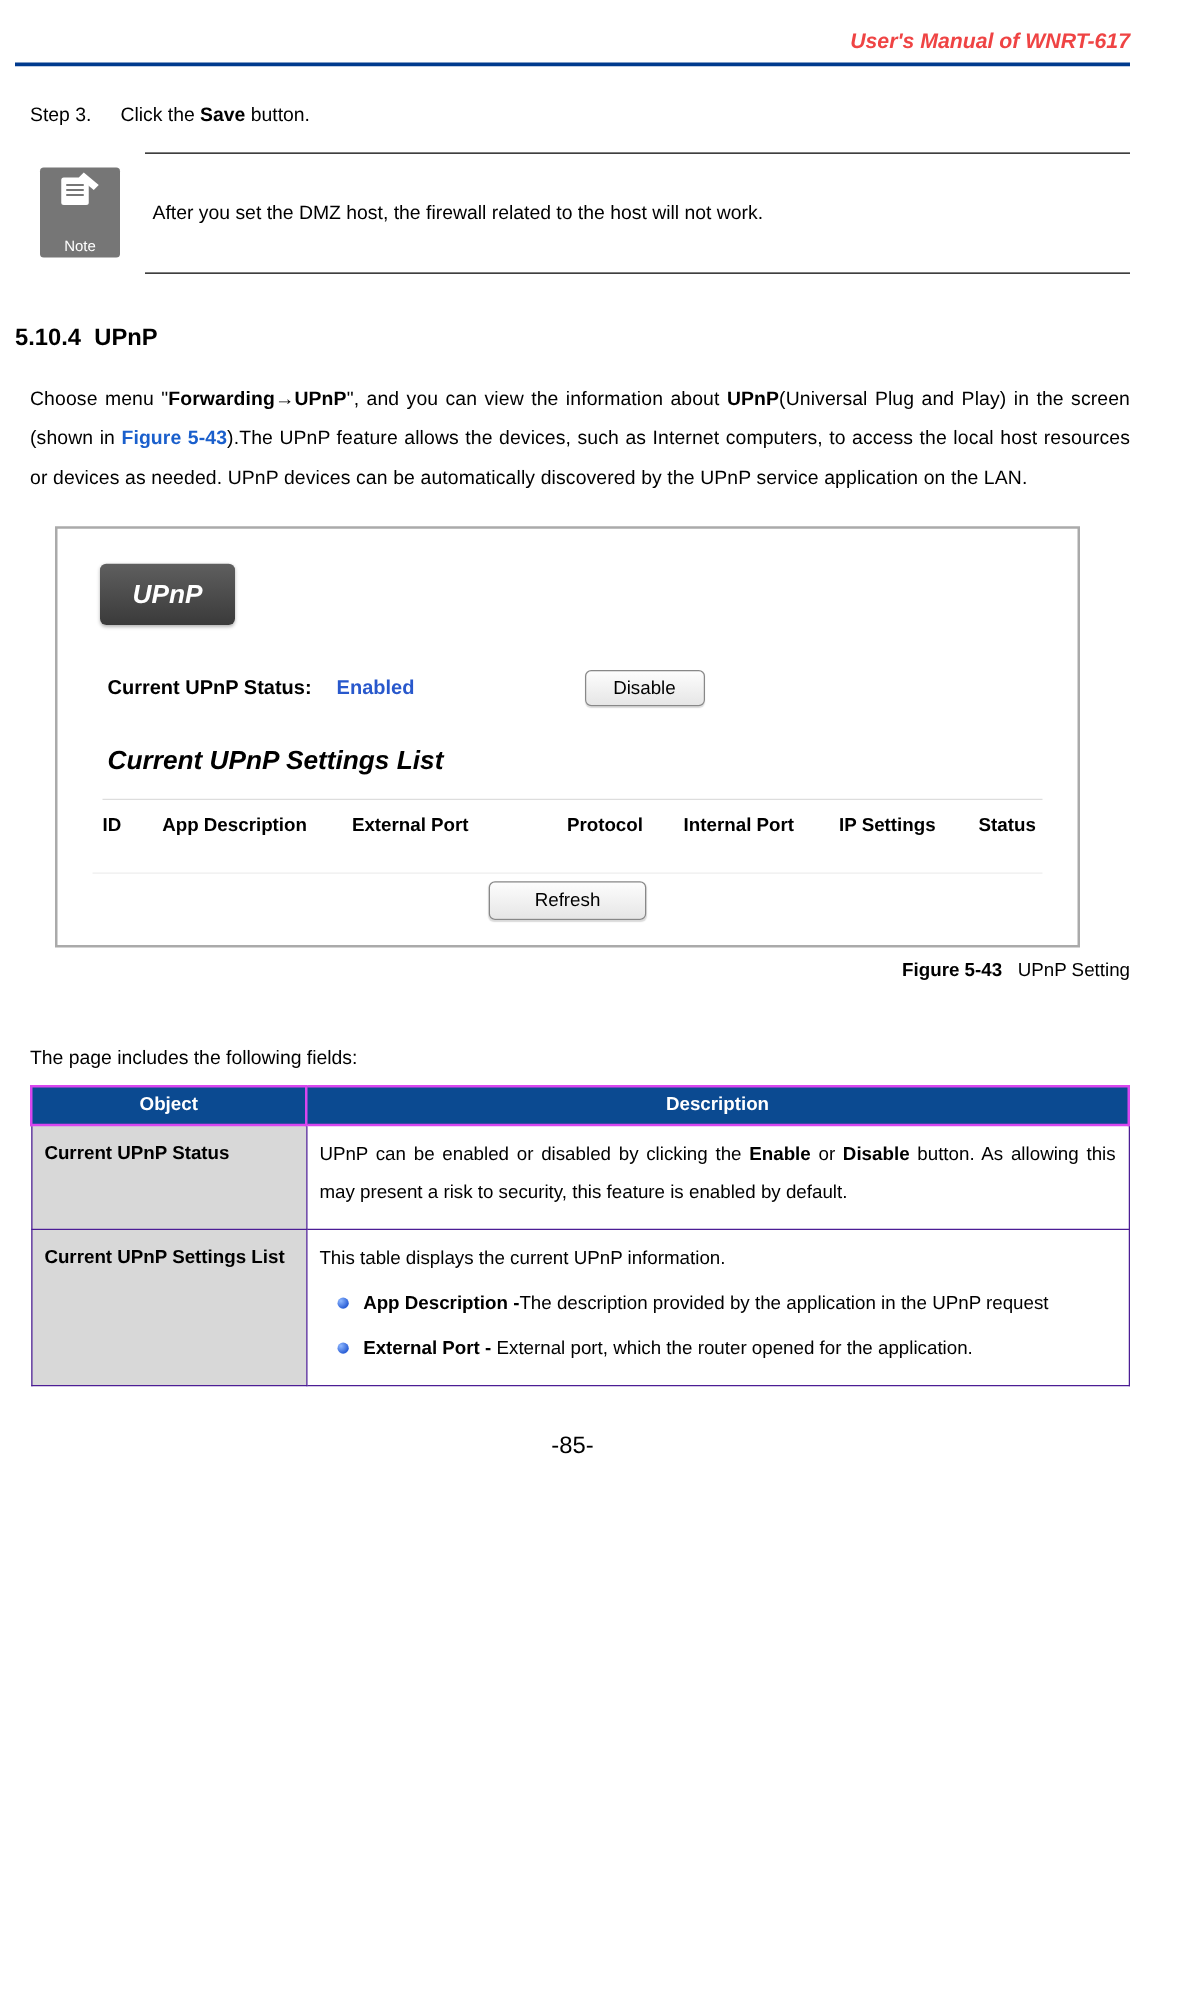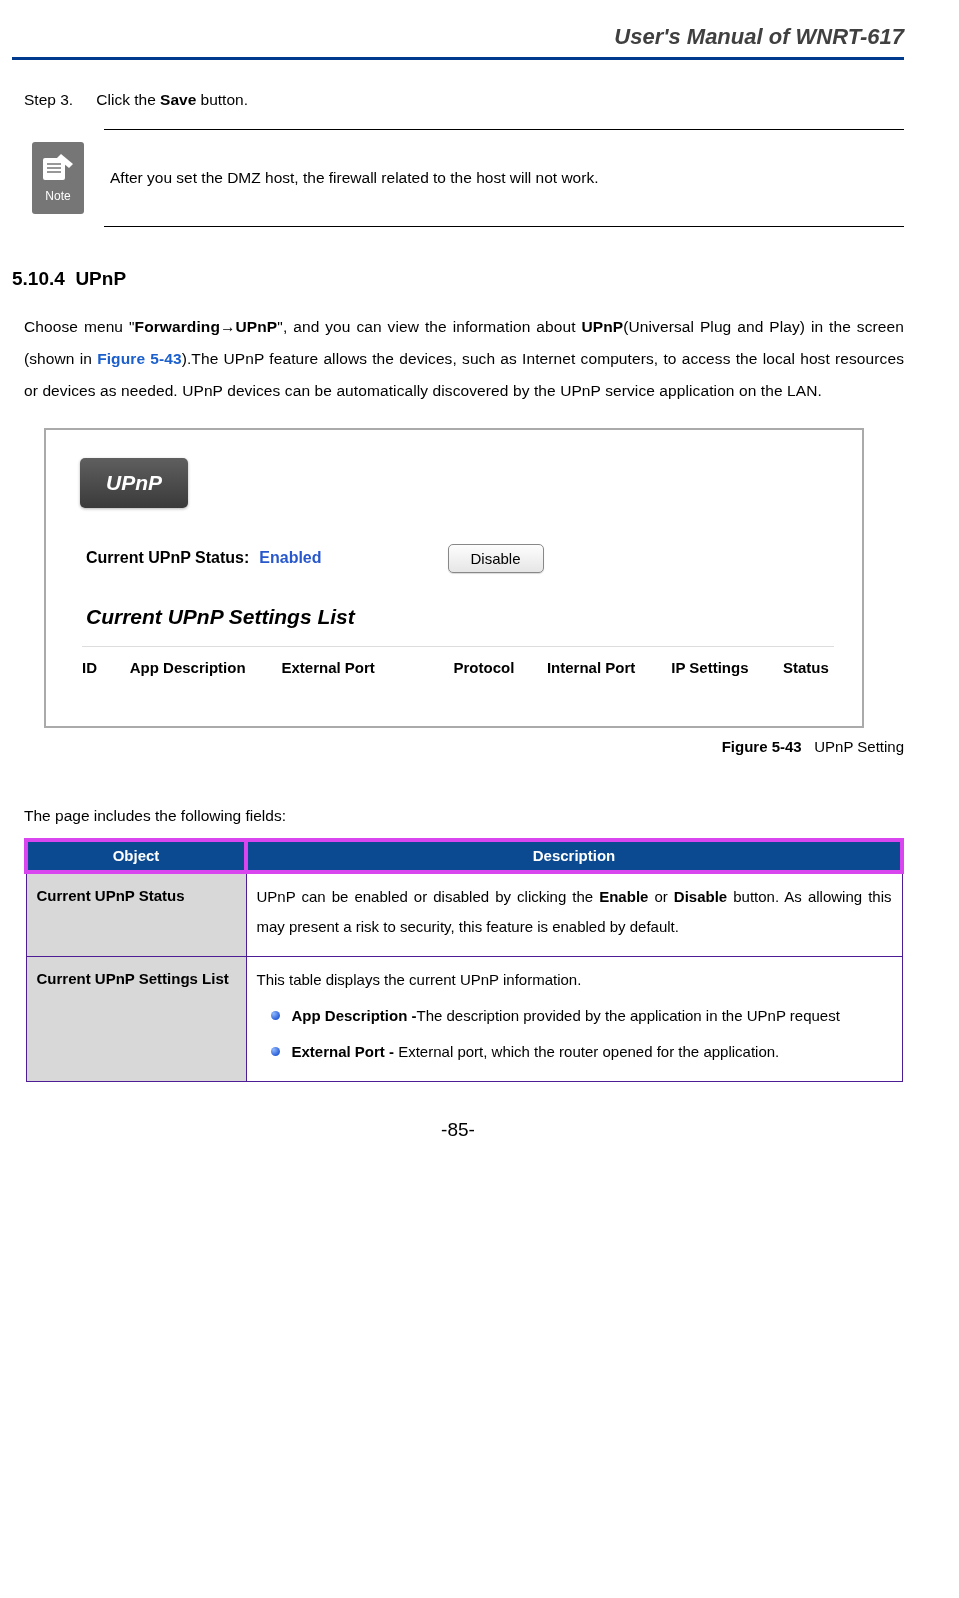--- a/index.html
+++ b/index.html
@@ -9,42 +9,42 @@
       margin: 0 auto;
       padding: 20px 55px 20px 12px;
       color: #000;
       font-size: 15.5px;
       line-height: 1.5;
     }
     .header-line {
       text-align: right;
       font-weight: bold;
       font-style: italic;
-      color: #404040;
-      font-size: 22px;
+      color: #ef4444;
+      font-size: 17px;
       padding-bottom: 4px;
       border-bottom: 3px solid #003a8e;
       margin-bottom: 28px;
     }
     .step-line {
       padding-left: 12px;
       margin-bottom: 18px;
     }
     .step-label { display: inline-block; min-width: 68px; }
     .note-block {
       display: flex;
       align-items: center;
       gap: 20px;
       margin: 0 0 38px 20px;
     }
     .note-icon {
-      width: 52px; height: 72px;
+      width: 64px; height: 72px;
       background: #767676;
       border-radius: 3px;
-      display: flex; flex-direction: column; align-items: center; justify-content: center;
+      display: flex; flex-direction: column; align-items: center; justify-content: space-between;
       color: #fff;
       font-size: 12px;
       flex-shrink: 0;
     }
     .note-icon-svg { margin-bottom: 3px; }
     .note-text-wrap {
       flex: 1;
       border-top: 1px solid #000;
       border-bottom: 1px solid #000;
       padding: 36px 6px;
@@ -80,21 +80,21 @@
       font-style: italic;
       font-size: 21px;
       margin-left: 6px;
       margin-bottom: 36px;
       box-shadow: 0 1px 3px rgba(0,0,0,0.3);
     }
     .ss-status-row {
       display: flex;
       align-items: center;
       margin: 0 0 28px 12px;
-      gap: 6px;
+      gap: 16px;
     }
     .ss-status-label { font-weight: bold; font-size: 16px; }
     .ss-status-value { color: #2858cc; font-weight: bold; margin-left: 4px; margin-right: 120px; font-size: 16px; }
     .ss-btn {
       border: 1px solid #888;
       background: linear-gradient(#fdfdfd, #e6e6e6);
       border-radius: 5px;
       padding: 5px 22px;
       font-size: 15px;
       cursor: pointer;
@@ -137,21 +137,21 @@
       width: calc(100% - 12px);
       margin-left: 12px;
       border-collapse: collapse;
       font-size: 15px;
     }
     table.fields th {
       background: #0b4a91;
       color: #fff;
       font-weight: bold;
       padding: 3px 20px;
-      border: 4px solid #d946ef;
+      border: 2px solid #d946ef;
       text-align: center;
     }
     table.fields th:first-child { width: 220px; }
     table.fields td {
       border: 1px solid #4c1d95;
       padding: 8px 10px 14px 10px;
       vertical-align: top;
       line-height: 2;
       text-align: justify;
     }
@@ -214,20 +214,23 @@
   </div>
   <div class="ss-list-title">Current UPnP Settings List</div>
   <div class="ss-table-head">
     <span>ID</span>
     <span>App Description</span>
     <span>External Port</span>
     <span>Protocol</span>
     <span>Internal Port</span>
     <span>IP Settings</span>
     <span>Status</span>
+  </div>
+  <div class="ss-footer">
+    <button class="ss-btn ss-btn-wide">Refresh</button>
   </div>
 </div>
 
 <div class="figure-caption">
   <b>Figure 5-43</b>&nbsp;&nbsp;&nbsp;<span>UPnP Setting</span>
 </div>
 
 <div class="fields-intro">The page includes the following fields:</div>
 
 <table class="fields">

